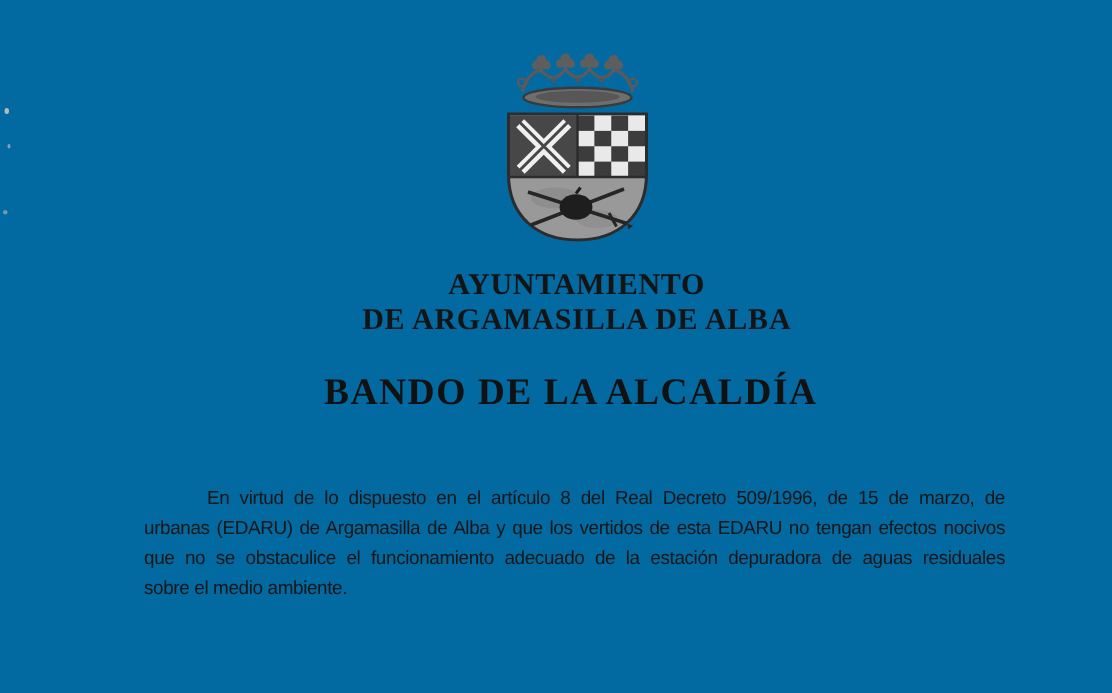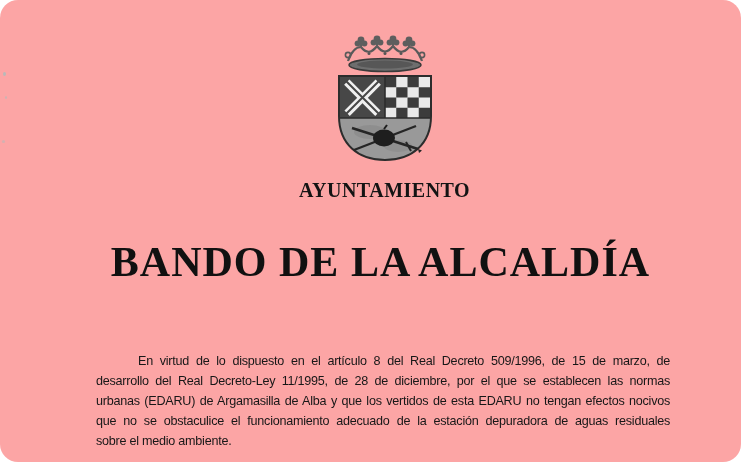--- a/index.html
+++ b/index.html
@@ -1,23 +1,22 @@
 <!DOCTYPE html>
 <html><head>
 <meta charset="utf-8">
 <style>
   html,body{margin:0;padding:0;}
   .page{
     position:relative;
     width:741px;height:462px;
-    background:#fca5a5;
+    background:#0369a1;
     overflow:hidden;
     font-family:"Liberation Sans",sans-serif;
     color:#1a1a1a;
-    border-radius:18px;
   }
   
   .speck{position:absolute;background:#b9b9b9;border-radius:50%;}
   .speck.s1{left:3px;top:72px;width:3px;height:4px;}
   .speck.s2{left:5px;top:96px;width:2px;height:3px;opacity:.7;}
   .speck.s3{left:2px;top:140px;width:3px;height:3px;opacity:.6;}
 
   .crest{
     position:absolute;
     left:50%;top:32px;
@@ -38,32 +37,31 @@
     letter-spacing:.5px;
     color:#141414;
   }
   .doc-title{
     position:absolute;
     left:0;top:243px;width:741px;
     text-align:center;
     padding-left:20px;box-sizing:border-box;
     font-family:"Liberation Serif",serif;
     font-weight:bold;
-    font-size:42px;line-height:38px;
+    font-size:25px;line-height:38px;
     letter-spacing:1px;
     color:#111;
   }
   .body-text{
     position:absolute;
     left:96px;top:322px;
     width:574px;
     font-size:12.6px;
     letter-spacing:-0.25px;
     color:#171717;
-    margin-top:29px;
   }
   .body-text .line{
     height:20px;line-height:20px;
     text-align:justify;
     text-align-last:justify;
     white-space:normal;
     overflow:hidden;
   }
   .body-text .line.first{text-indent:42px;}
   .body-text .line.last{text-align:right;text-align-last:left;}
@@ -158,25 +156,25 @@
           <path d="M86,117 l4,1.5 -3,2.5 z" fill="#262626"></path>
           <ellipse cx="52" cy="106" rx="11" ry="8.5" fill="#1e1e1e"></ellipse>
           <path d="M52,97 l3,-4" stroke="#1e1e1e" stroke-width="2"></path>
         </g>
       </g>
     </svg>
   </div>
 
   <div class="header-block">
     <div>AYUNTAMIENTO</div>
+    <div>DE ARGAMASILLA DE ALBA</div>
   </div>
 
   <div class="doc-title">BANDO DE LA ALCALDÍA</div>
 
   <div class="body-text">
     <div class="line first">En virtud de lo dispuesto en el artículo 8 del Real Decreto 509/1996, de 15 de marzo, de</div>
-    <div class="line">desarrollo del Real Decreto-Ley 11/1995, de 28 de diciembre, por el que se establecen las normas</div>
     <div class="line">urbanas (EDARU) de Argamasilla de Alba y que los vertidos de esta EDARU no tengan efectos nocivos</div>
     <div class="line">que no se obstaculice el funcionamiento adecuado de la estación depuradora de aguas residuales</div>
     <div class="line last">sobre el medio ambiente.</div>
   </div>
 
 </div>
 
 </body></html>

